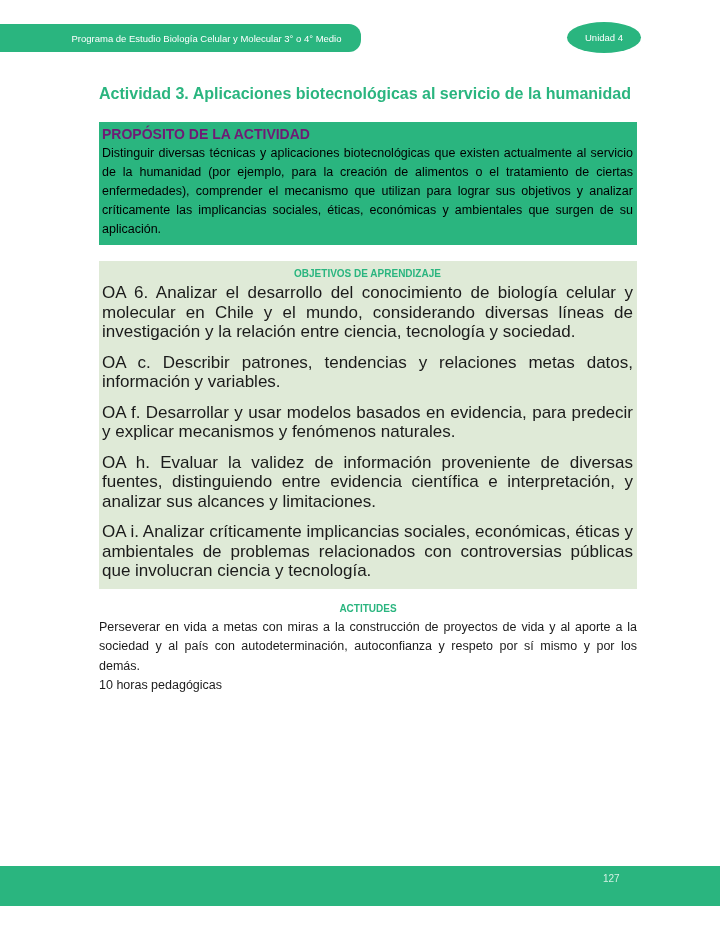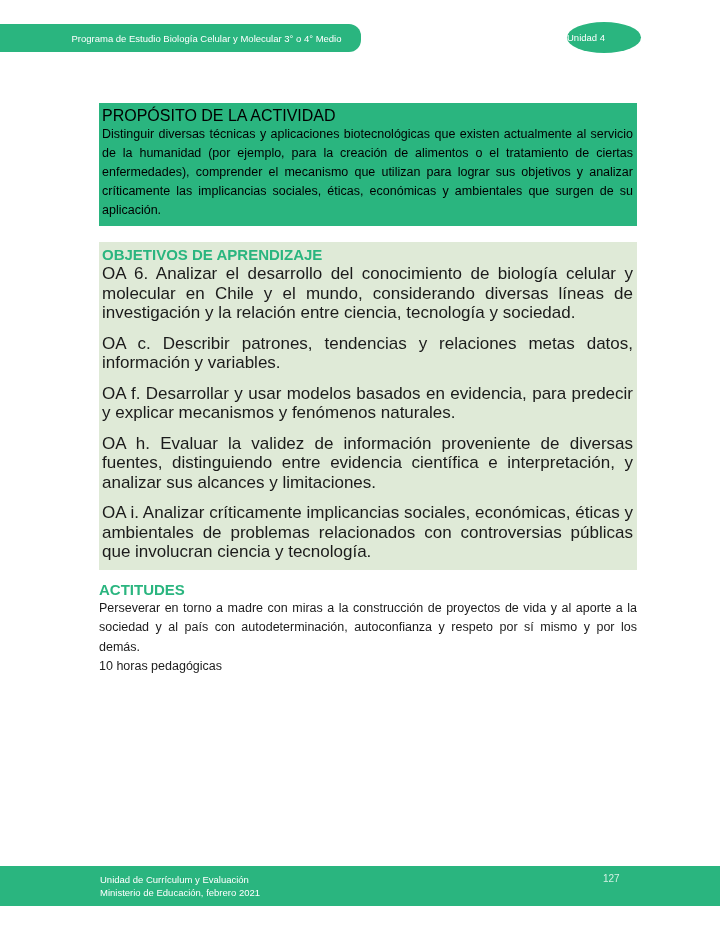--- a/index.html
+++ b/index.html
@@ -36,21 +36,21 @@
   .unit-badge {
     position: absolute;
     left: 567px;
     top: 22px;
     width: 74px;
     height: 31px;
     background: #2ab57f;
     border-radius: 50%;
     display: flex;
     align-items: center;
-    justify-content: flex-start;
+    justify-content: center;
     color: #ffffff;
     font-size: 9.5px;
   }
   .content {
     position: absolute;
     left: 99px;
     top: 84px;
     width: 538px;
     color: #1b1b1b;
   }
@@ -60,42 +60,43 @@
     font-weight: bold;
     color: #2ab57f;
     line-height: 19px;
   }
   .purpose-block {
     margin-top: 19px;
     background: #2ab57f;
     padding: 3px 4px 6px 3px;
   }
   .purpose-heading {
-    font-size: 16px;
-    font-weight: normal;
+    font-size: 14px;
+    font-weight: bold;
     line-height: 19px;
-    color: #000000;
+    color: #701a75;
   }
   .purpose-body {
     margin: 0;
     font-size: 12.5px;
     line-height: 19px;
     text-align: justify;
     color: #000000;
   }
   .objectives-block {
     margin-top: 16px;
     background: #dfead7;
     padding: 3px 4px 8px 3px;
   }
   .green-heading {
-    font-size: 15px;
+    font-size: 10px;
     font-weight: bold;
     line-height: 19px;
     color: #2ab57f;
+    text-align: center;
   }
   .body-p {
     margin: 0 0 11px 0;
     font-size: 17px;
     line-height: 19.5px;
     text-align: justify;
   }
   .body-p.last {
     margin-bottom: 0;
   }
@@ -141,43 +142,40 @@
   <div class="top-bar">
     <span>Programa de Estudio Biología Celular y Molecular 3° o 4° Medio</span>
   </div>
 
   <div class="unit-badge">
     <span>Unidad 4</span>
   </div>
 
   <div class="content">
 
+    <h1 class="title">Actividad 3. Aplicaciones biotecnológicas al servicio de la humanidad</h1>
 
     <section class="purpose-block">
       <div class="purpose-heading">PROPÓSITO DE LA ACTIVIDAD</div>
       <p class="purpose-body">Distinguir diversas técnicas y aplicaciones biotecnológicas que existen actualmente al servicio de la humanidad (por ejemplo, para la creación de alimentos o el tratamiento de ciertas enfermedades), comprender el mecanismo que utilizan para lograr sus objetivos y analizar críticamente las implicancias sociales, éticas, económicas y ambientales que surgen de su aplicación.</p>
     </section>
 
     <section class="objectives-block">
       <div class="green-heading">OBJETIVOS DE APRENDIZAJE</div>
       <p class="body-p">OA 6. Analizar el desarrollo del conocimiento de biología celular y molecular en Chile y el mundo, considerando diversas líneas de investigación y la relación entre ciencia, tecnología y sociedad.</p>
       <p class="body-p">OA c. Describir patrones, tendencias y relaciones metas datos, información y variables.</p>
       <p class="body-p">OA f. Desarrollar y usar modelos basados en evidencia, para predecir y explicar mecanismos y fenómenos naturales.</p>
       <p class="body-p">OA h. Evaluar la validez de información proveniente de diversas fuentes, distinguiendo entre evidencia científica e interpretación, y analizar sus alcances y limitaciones.</p>
       <p class="body-p last">OA i. Analizar críticamente implicancias sociales, económicas, éticas y ambientales de problemas relacionados con controversias públicas que involucran ciencia y tecnología.</p>
     </section>
 
     <div class="green-heading standalone-heading">ACTITUDES</div>
-    <p class="plain-p">Perseverar en torno a madre con miras a la construcción de proyectos de vida y al aporte a la sociedad y al país con autodeterminación, autoconfianza y respeto por sí mismo y por los demás.</p>
+    <p class="plain-p">Perseverar en vida a metas con miras a la construcción de proyectos de vida y al aporte a la sociedad y al país con autodeterminación, autoconfianza y respeto por sí mismo y por los demás.</p>
 
     <p class="plain-p">10 horas pedagógicas</p>
 
   </div>
 
   <footer class="footer">
-    <div class="footer-left">
-      <div>Unidad de Currículum y Evaluación</div>
-      <div>Ministerio de Educación, febrero 2021</div>
-    </div>
     <div class="footer-page">127</div>
   </footer>
 
 </div>
 
 </body></html>

